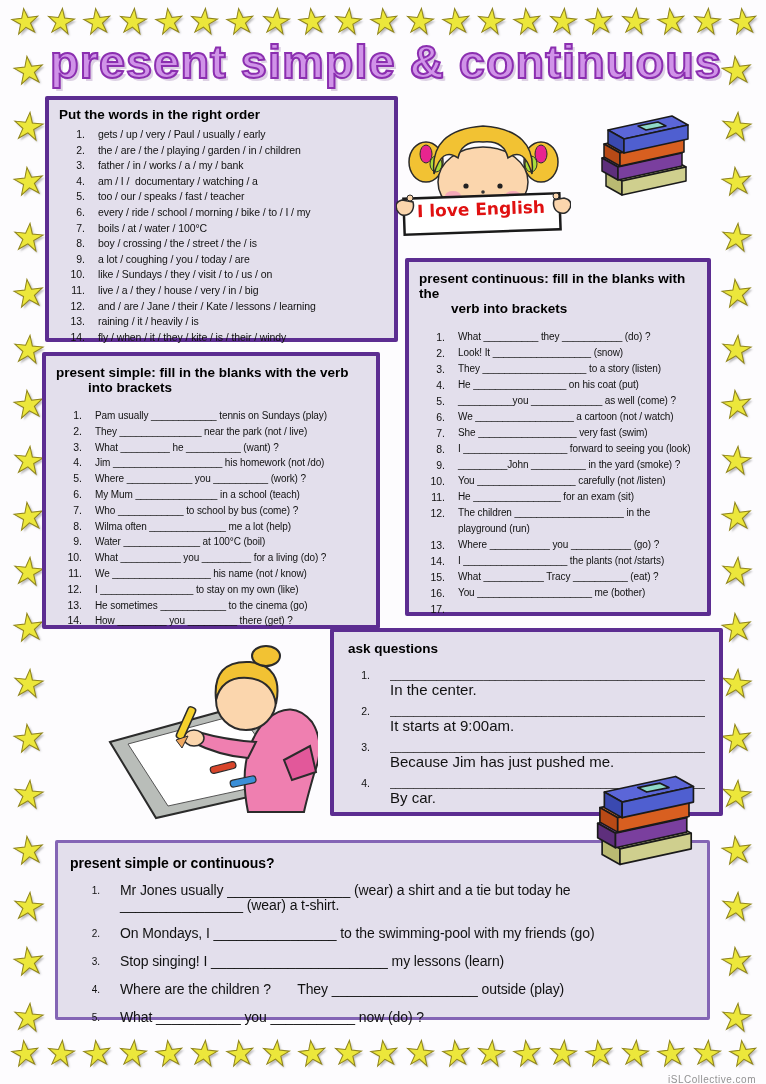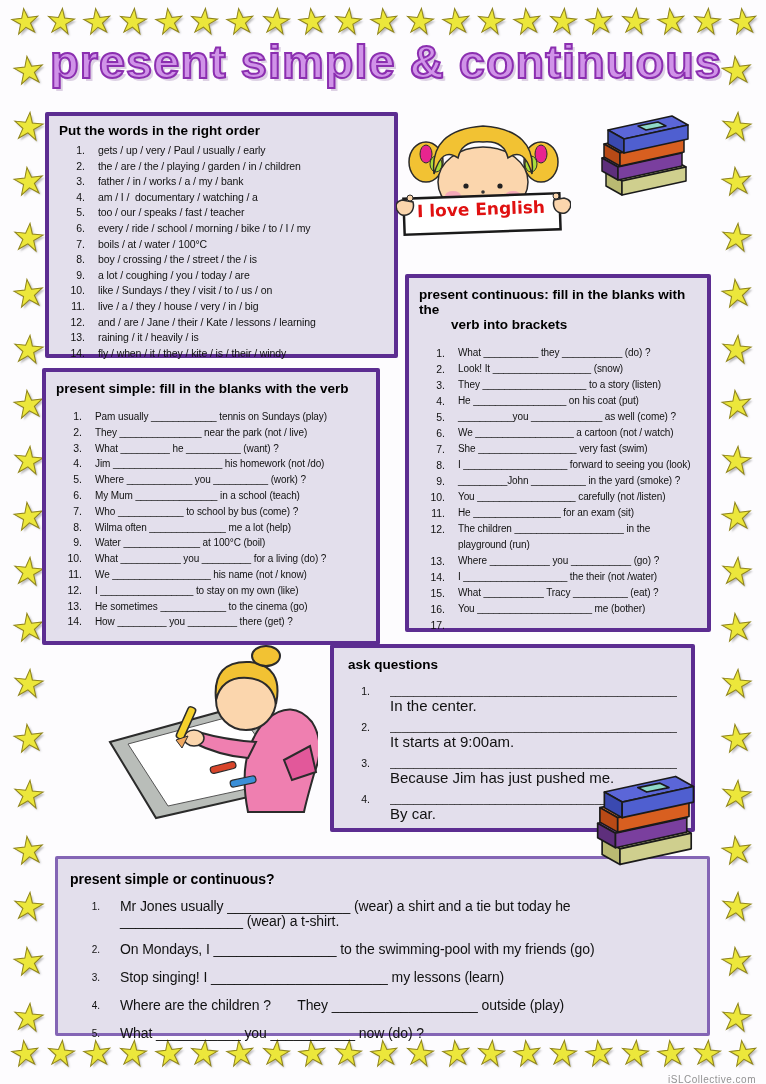--- a/index.html
+++ b/index.html
@@ -32,21 +32,21 @@
     text-align:center; font-size:47px; font-weight:bold; letter-spacing:1px;
     color:#d093e8;
     -webkit-text-stroke:2px #8b2fb0;
     text-shadow:3px 3px 0 rgba(160,130,180,.35);
     white-space:nowrap;
   }
 
   
   .box {
     position:absolute; z-index:1; background:#e3dfec;
-    border:4px solid #5c2d91; border-radius:2px;margin-top:16px;
+    border:4px solid #5c2d91; border-radius:2px;
   }
   .box h2 { font-size:13.5px; font-weight:bold; color:#000; }
   .box h2 .l2 { display:block; padding-left:32px; }
   .box ol { list-style:none; }
   .box li { display:flex; align-items:flex-start; }
   .num { flex:none; width:26px; text-align:right; margin-right:13px; font-size:10.5px; }
   .txt { font-size:10px; letter-spacing:-0.1px; white-space:pre-wrap; }
 
   .box-word-order { left:45px; top:96px; width:353px; height:246px; padding:7px 8px 0 10px; }
   .box-word-order ol { margin-top:5px; }
@@ -54,21 +54,21 @@
   .box-word-order .num, .box-word-order .txt { font-size:10.5px; }
 
   .box-present-simple { left:42px; top:352px; width:338px; height:277px; padding:9px 8px 0 10px; }
   .box-present-simple ol { margin-top:13px; }
   .box-present-simple li { line-height:15.8px; }
 
   .box-present-continuous { left:405px; top:258px; width:306px; height:358px; padding:9px 8px 0 10px; }
   .box-present-continuous ol { margin-top:13px; }
   .box-present-continuous li { line-height:16px; }
 
-  .box-ask-questions { left:330px; top:628px; width:365px; height:188px; padding:9px 14px 0 14px; }
+  .box-ask-questions { left:330px; top:628px; width:393px; height:188px; padding:9px 14px 0 14px; }
   .box-ask-questions ol { margin-top:13px; }
   .box-ask-questions li { margin-bottom:7px; }
   .box-ask-questions .num { width:22px; margin-right:20px; }
   .qa { min-width:0; }
   .blank  { font-size:10.5px; line-height:13px; white-space:nowrap; overflow:hidden; }
   .answer { font-size:15px; line-height:16px; }
 
   .box-simple-or-continuous { left:55px; top:840px; width:655px; height:180px;
     padding:12px 10px 6px 12px; border-width:3px; border-color:#8465b5; }
   .box-simple-or-continuous h2 { font-size:14px; }
@@ -311,21 +311,21 @@
           <polygon points="0,14 64,0 80,9 16,23" fill="#5b66d8"></polygon>
           <polygon points="0,14 16,23 16,37 0,28" fill="#3a49b0"></polygon>
           <polygon points="16,23 80,9 80,23 16,37" fill="#4f5fd0"></polygon>
           <polygon points="30,10 50,6 58,10 38,14" fill="#8fd8c8"></polygon>
         </g>
       </g>
     </svg>
   </div>
 
   <section class="box box-present-simple">
-    <h2><span>present simple: fill in the blanks with the verb</span></h2>
+    <h2><span>present simple: fill in the blanks with the verb</span><span class="l2">into brackets</span></h2>
     <ol>
 
         <li>
           <span class="num">1.</span>
           <span class="txt">Pam usually ____________ tennis on Sundays (play)</span>
         </li>
 
         <li>
           <span class="num">2.</span>
           <span class="txt">They _______________ near the park (not / live)</span>
@@ -457,21 +457,21 @@
           <span class="txt">The children ____________________ in the playground (run)</span>
         </li>
 
         <li>
           <span class="num">13.</span>
           <span class="txt">Where ___________ you ___________ (go) ?</span>
         </li>
 
         <li>
           <span class="num">14.</span>
-          <span class="txt">I ___________________ the their (not /water)</span>
+          <span class="txt">I ___________________ the plants (not /starts)</span>
         </li>
 
         <li>
           <span class="num">15.</span>
           <span class="txt">What ___________ Tracy __________ (eat) ?</span>
         </li>
 
         <li>
           <span class="num">16.</span>
           <span class="txt">You _____________________ me (bother)</span>

